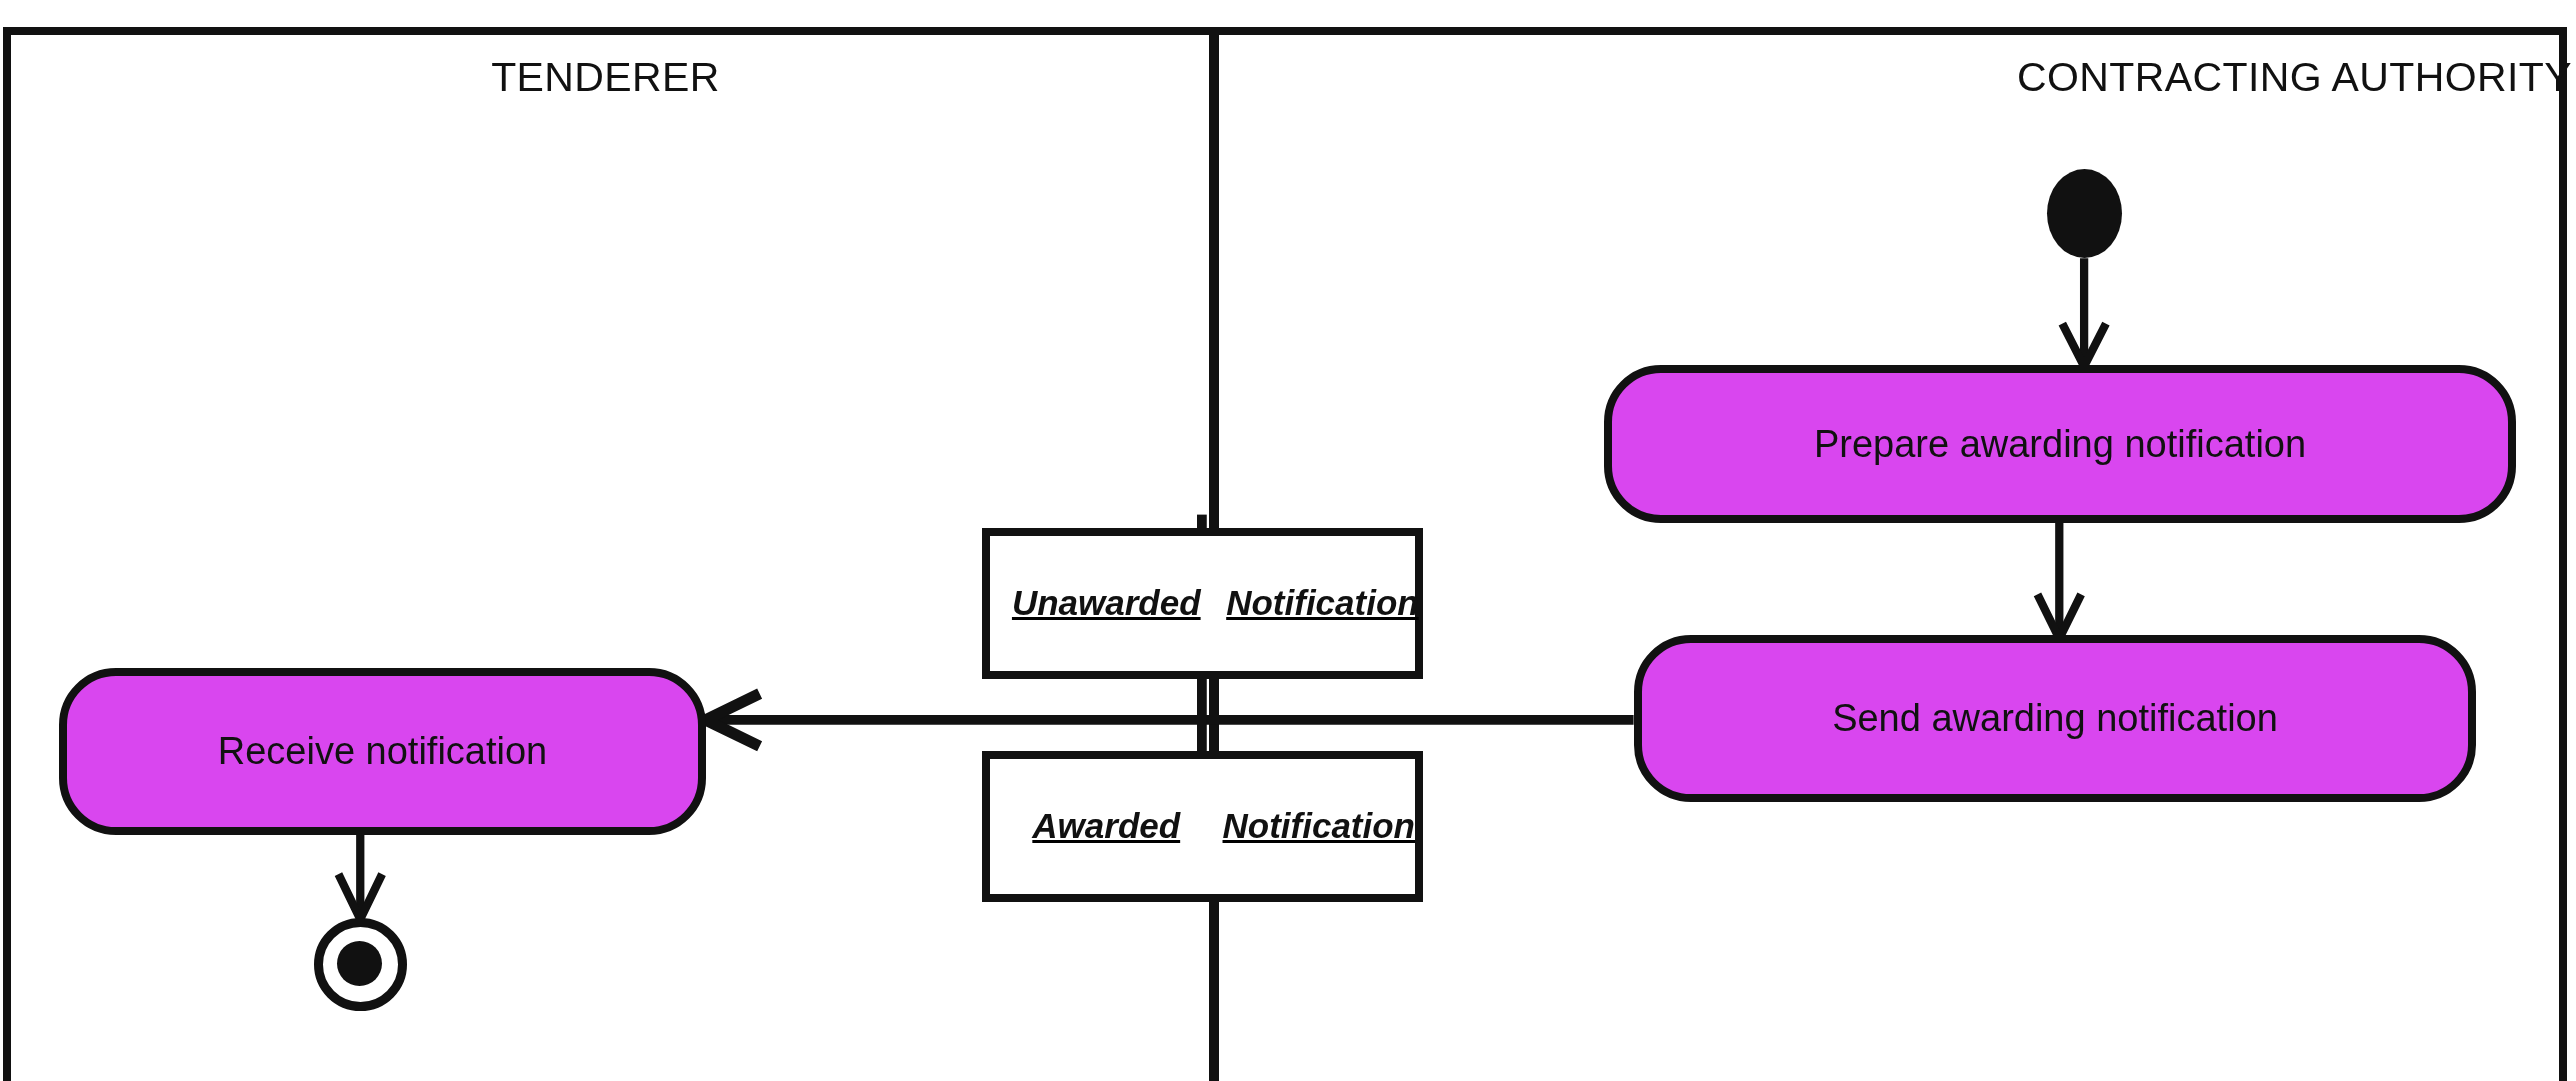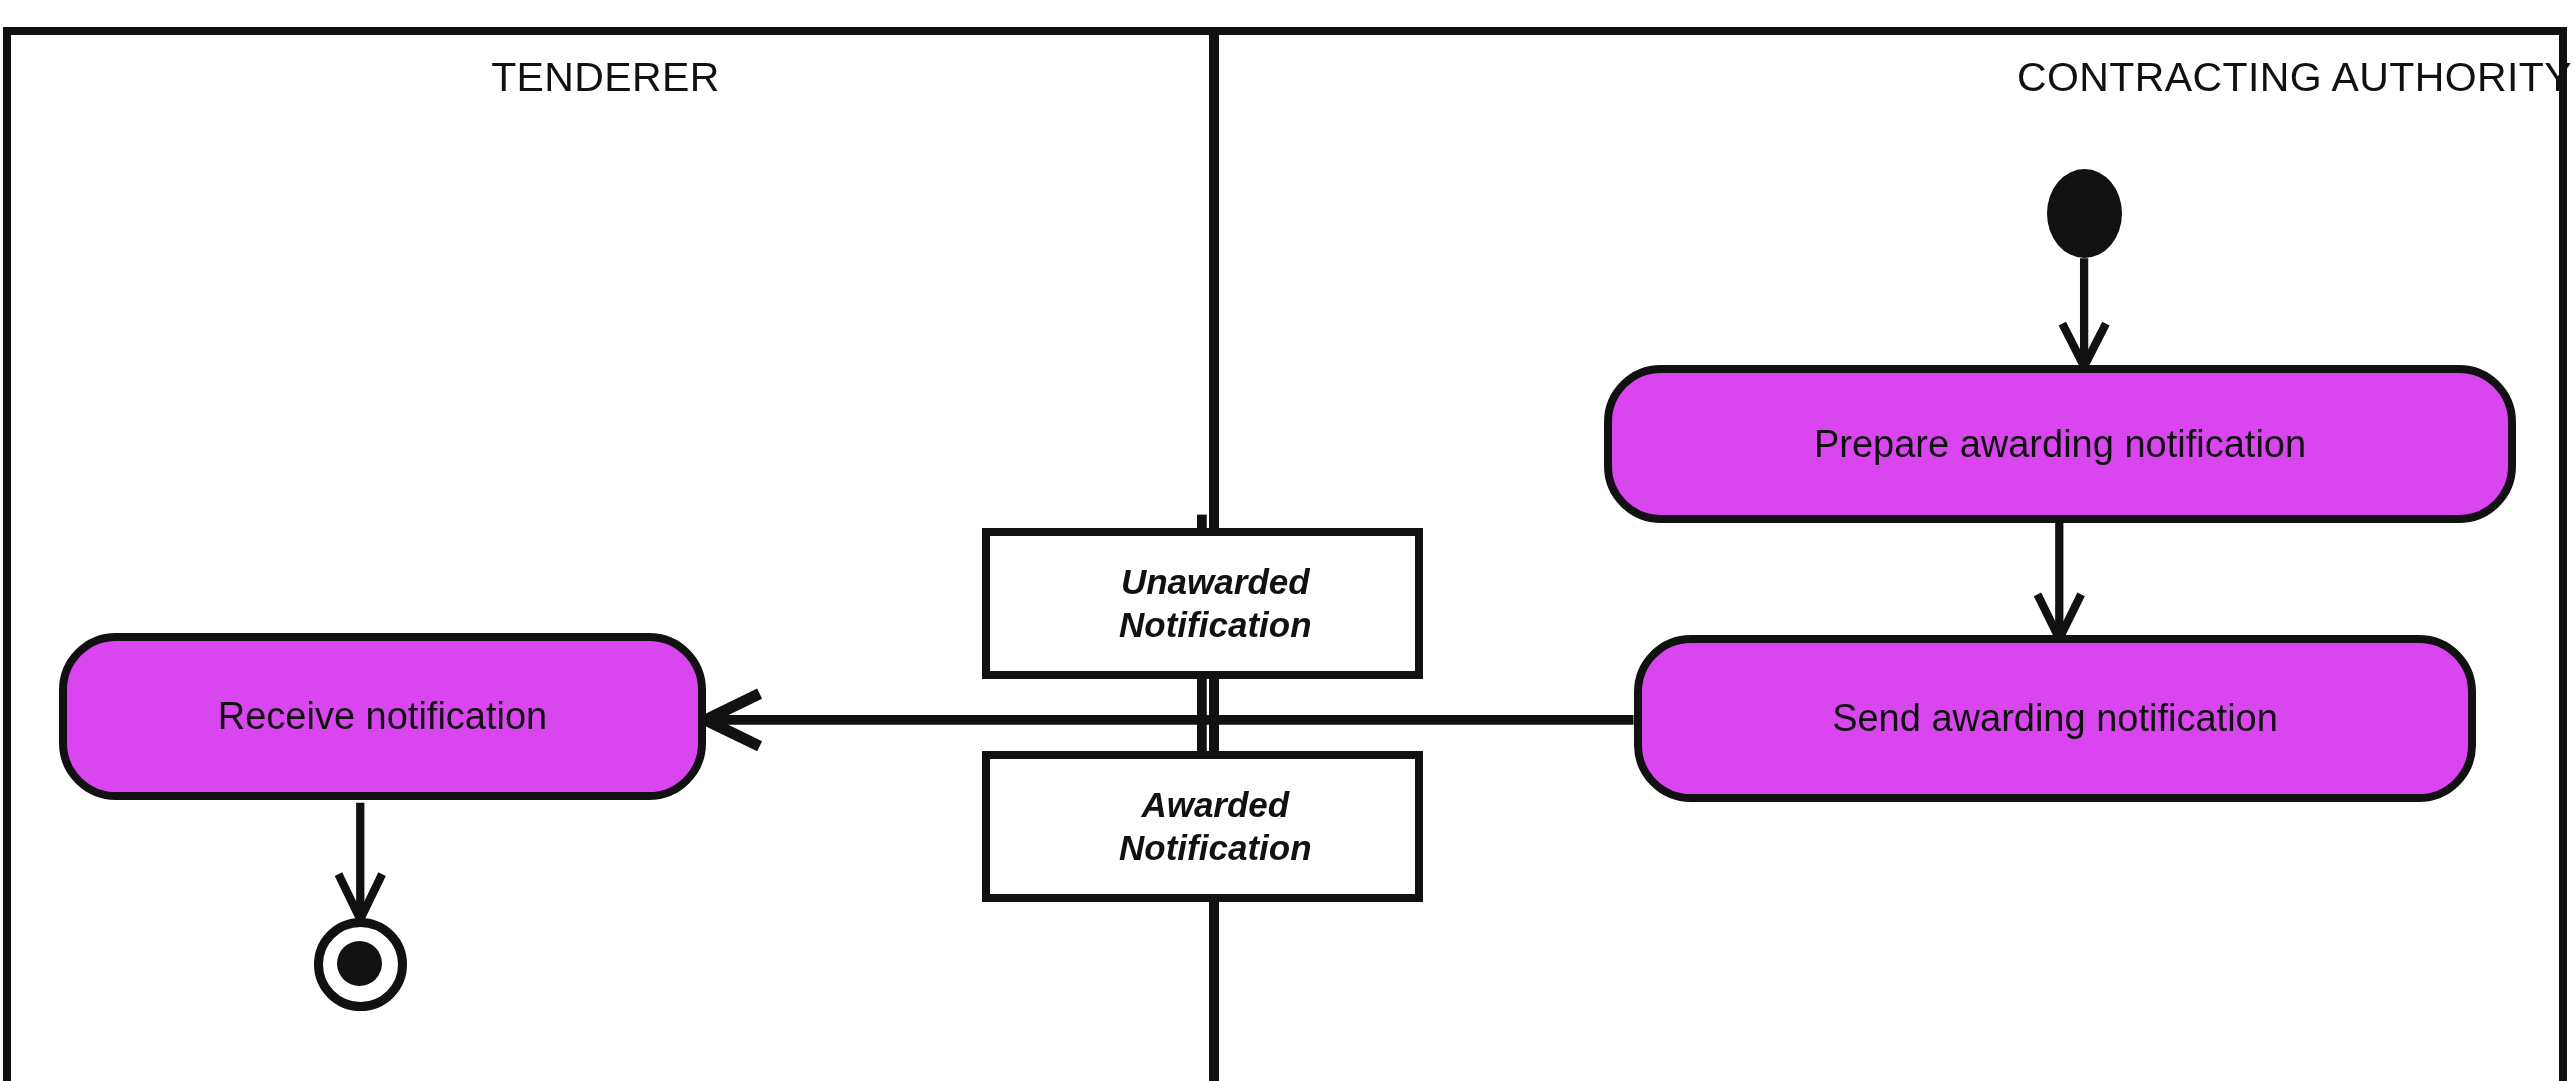--- a/index.html
+++ b/index.html
@@ -85,21 +85,21 @@
     height: 158px;
   }
   #node-send {
     left: 1634px;
     top: 611px;
     width: 842px;
     height: 167px;
   }
   #node-receive {
     left: 59px;
-    top: 609px;
+    top: 644px;
     width: 647px;
     height: 167px;
   }
   
   #initial-node {
     position: absolute;
     left: 2047px;
     top: 145px;
     width: 75px;
     height: 89px;
@@ -127,23 +127,24 @@
     background: #111111;
     border-radius: 50%;
   }
   
   .object-box {
     position: absolute;
     box-sizing: border-box;
     border: 8.3px solid #111111;
     background: #ffffff;
     display: flex;
-    flex-direction: column;
+    flex-direction: row;
     align-items: center;
     justify-content: center;
+    text-decoration: underline;
   }
   .object-line {
     font-size: 35px;
     font-weight: bold;
     font-style: italic;
     color: #111111;
     white-space: nowrap;
     line-height: 1.22;
     font-family: "Liberation Sans", sans-serif;
     width: 100%;

